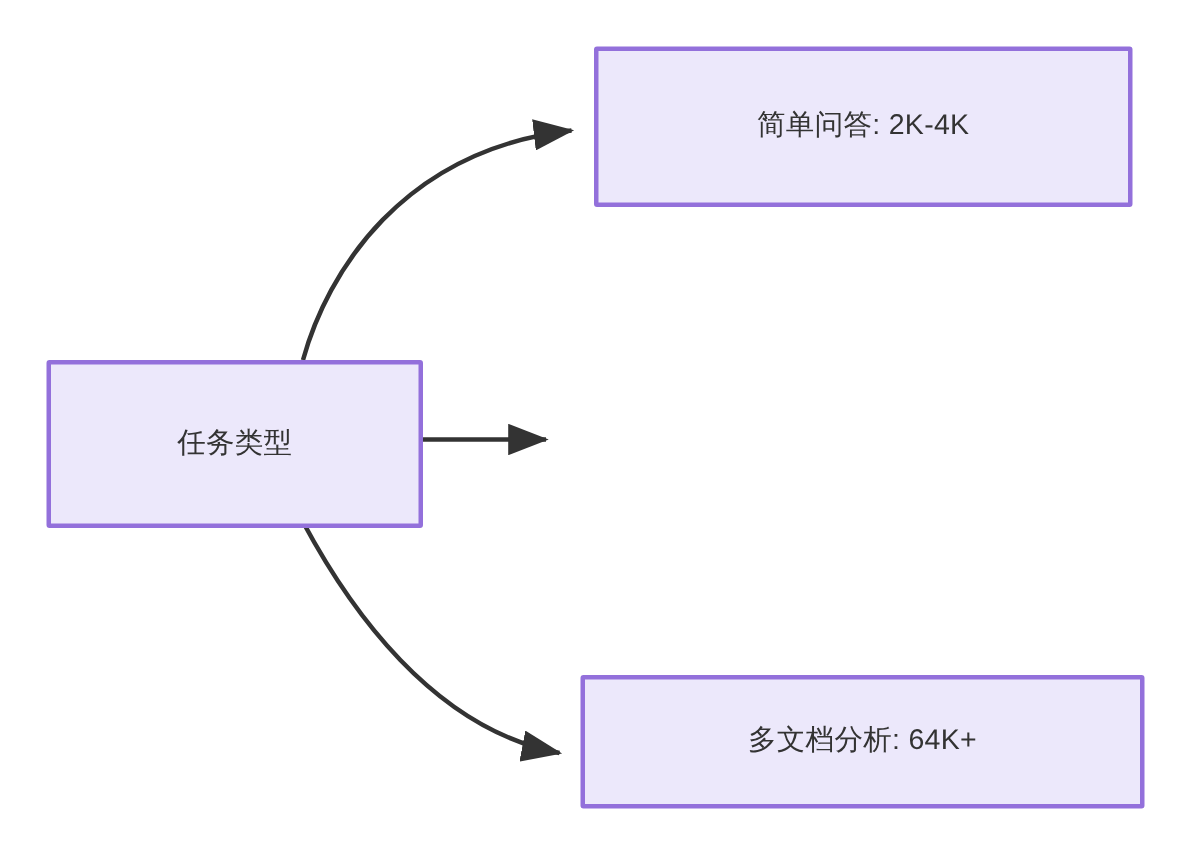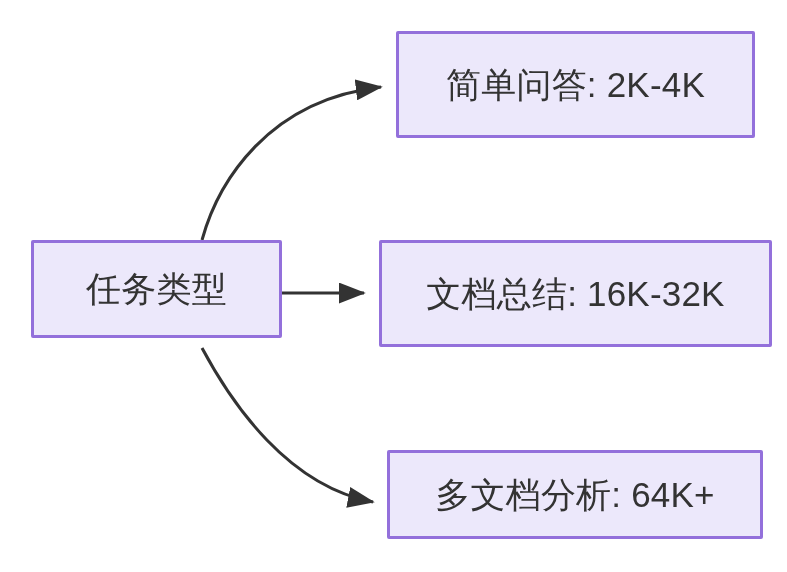--- a/index.html
+++ b/index.html
@@ -39,33 +39,33 @@
     display: flex;
     align-items: center;
     justify-content: center;
     background: #ECE8FB;
     border: 3px solid #9370DB;
     border-radius: 2px;
   }
 
   .node-label {
     color: #333333;
-    font-size: 35px;
+    font-size: 19px;
     line-height: 1.2;
     letter-spacing: 0.2px;
     white-space: nowrap;
     text-align: center;
   }
 
   
   #node-root {
     left: 31px;
     top: 240px;
     width: 251px;
-    height: 98px;
+    height: 112px;
   }
 
   
   #node-simple-qa {
     left: 396px;
     top: 31px;
     width: 359px;
     height: 107px;
   }
 
@@ -105,21 +105,18 @@
   </svg>
 
   <div class="node" id="node-root">
     <span class="node-label">任务类型</span>
   </div>
 
   <div class="node" id="node-simple-qa">
     <span class="node-label">简单问答: 2K-4K</span>
   </div>
 
-  <div class="node" id="node-doc-summary">
-    <span class="node-label">文档总结: 16K-32K</span>
-  </div>
 
   <div class="node" id="node-multi-doc">
     <span class="node-label">多文档分析: 64K+</span>
   </div>
 
 </div>
 
 </body></html>

